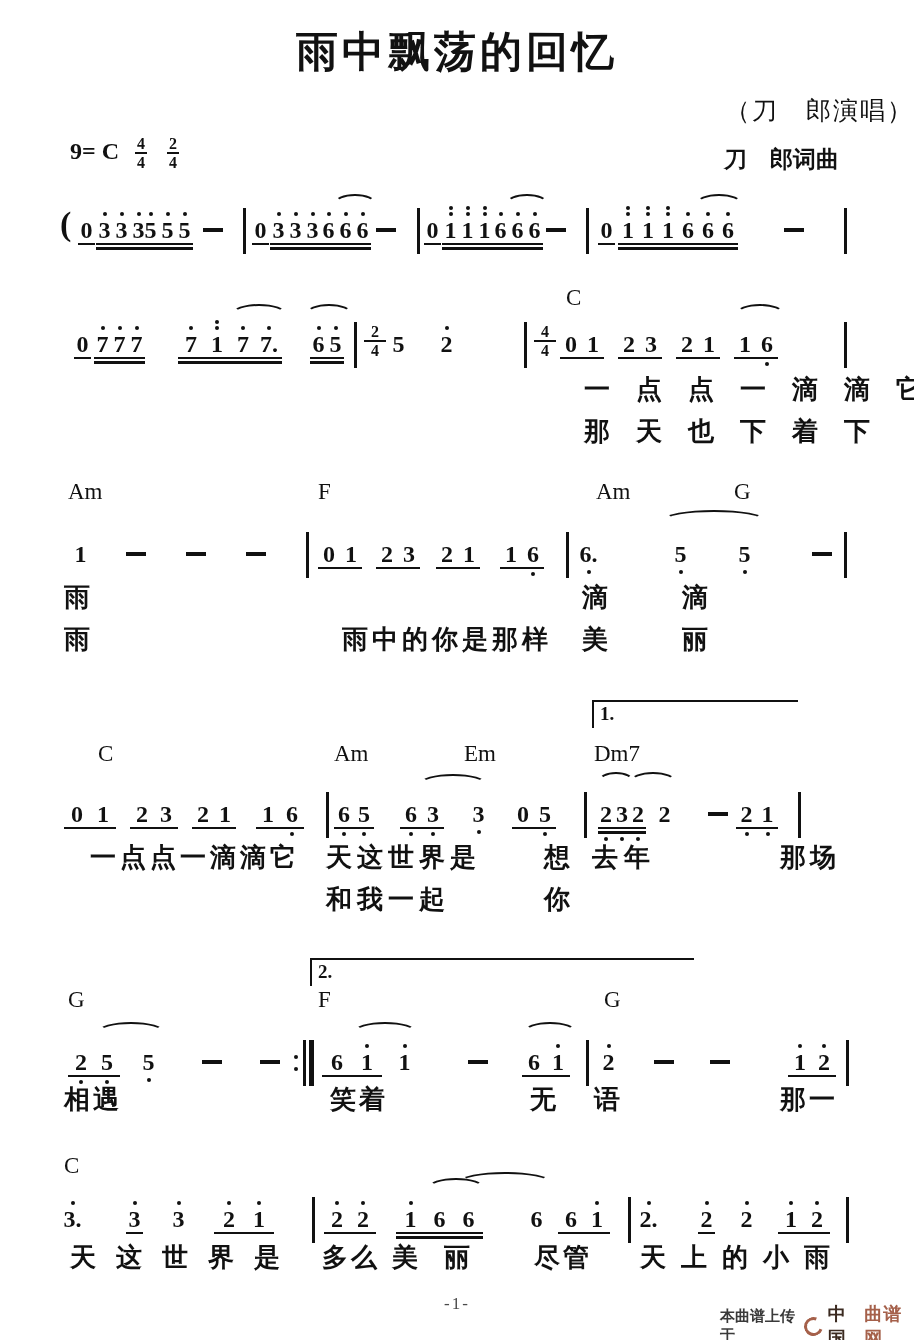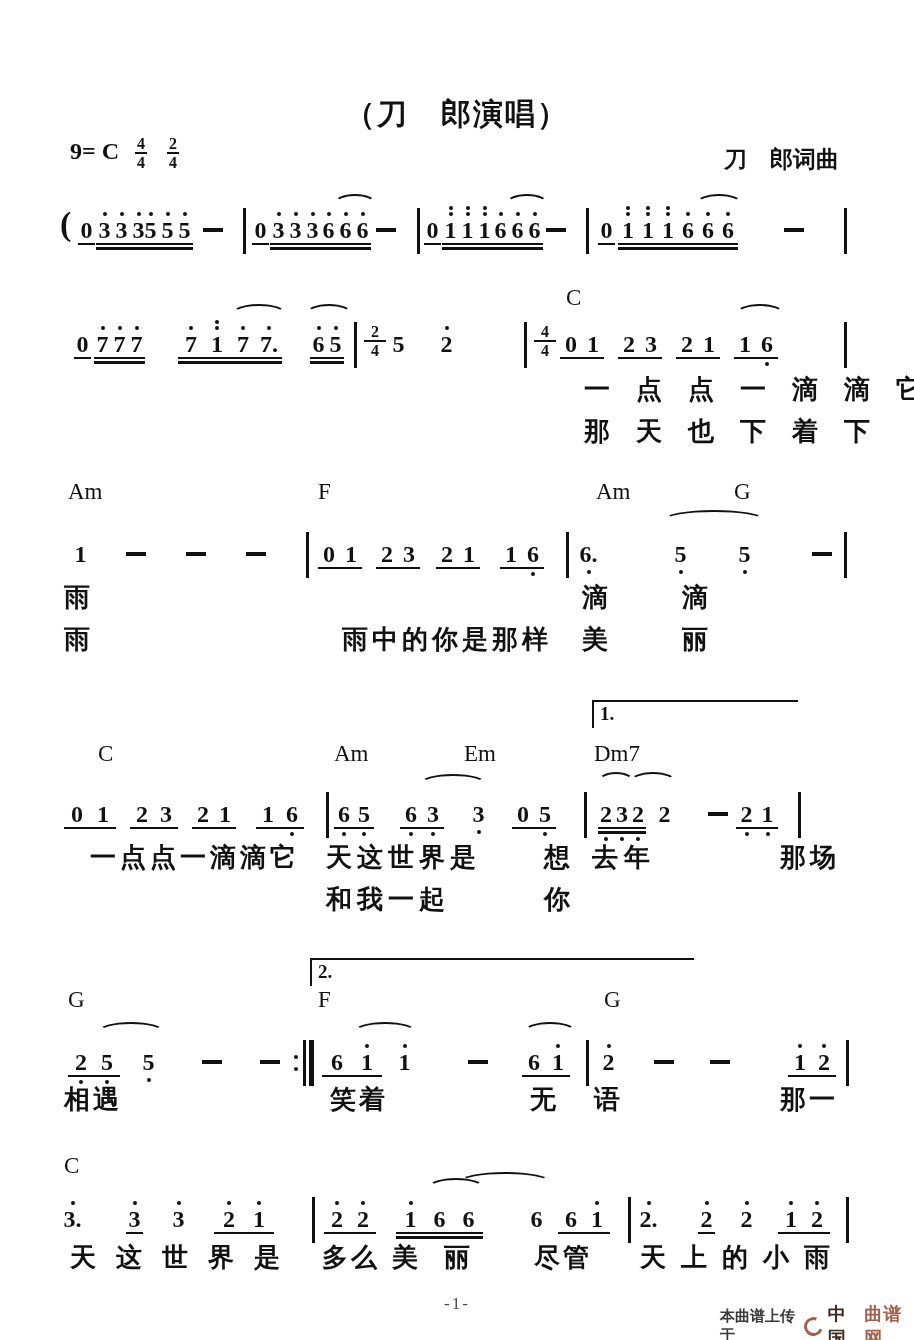--- a/index.html
+++ b/index.html
@@ -1,22 +1,22 @@
 <!DOCTYPE html>
 <html><head>
 <meta charset="utf-8">
 <style>
   html,body{margin:0;padding:0;background:#ffffff;}
   #page{position:relative;width:914px;height:1340px;background:#fff;overflow:hidden;
         font-family:"Liberation Serif",serif;color:#111;}
   
   .title{position:absolute;left:0;right:0;top:24px;text-align:center;
          font-size:42px;font-weight:bold;letter-spacing:4px;}
-  .subtitle{position:absolute;left:0;right:0;top:94px;text-align:center;
-         font-size:30px;font-weight:bold;letter-spacing:2px;}
+  .subtitle{position:absolute;left:0;right:0;top:94px;text-align:right;
+         font-size:25px;font-weight:normal;letter-spacing:2px;}
   .keysig{position:absolute;left:70px;top:138px;display:flex;align-items:flex-start;
          gap:12px;font-size:24px;font-weight:bold;}
   .hm{display:inline-flex;flex-direction:column;align-items:center;width:20px;margin-top:-2px;}
   .hm .n{font-size:16px;line-height:15px;border-bottom:2.5px solid #111;padding:0 2px 1px 2px;}
   .hm .d{font-size:16px;line-height:16px;padding-top:1px;}
   .credit{position:absolute;left:724px;top:144px;font-size:23px;font-weight:bold;}
   
   #score{position:absolute;inset:0;}
   .tk{position:absolute;}
   .grp{display:flex;flex-direction:column;align-items:flex-start;}
@@ -52,20 +52,21 @@
   .logo{width:13px;height:13px;border:3px solid #a5604a;border-right-color:transparent;
       border-radius:50%;transform:rotate(-25deg);flex:none;}
   .site-b{font-size:18px;font-weight:bold;color:#3b2a20;}
   .site-l{font-size:18px;font-weight:bold;color:#a5604a;letter-spacing:1px;}
 </style>
 </head>
 <body>
 
 <div id="page">
 
+  <div class="title">雨中飘荡的回忆</div>
   <div class="subtitle">（刀　郎演唱）</div>
 
   <div class="keysig">
     <span>9= C</span>
     <span class="hm">
       <span class="n">4</span>
       <span class="d">4</span>
     </span>
     <span class="hm">
       <span class="n">2</span>

